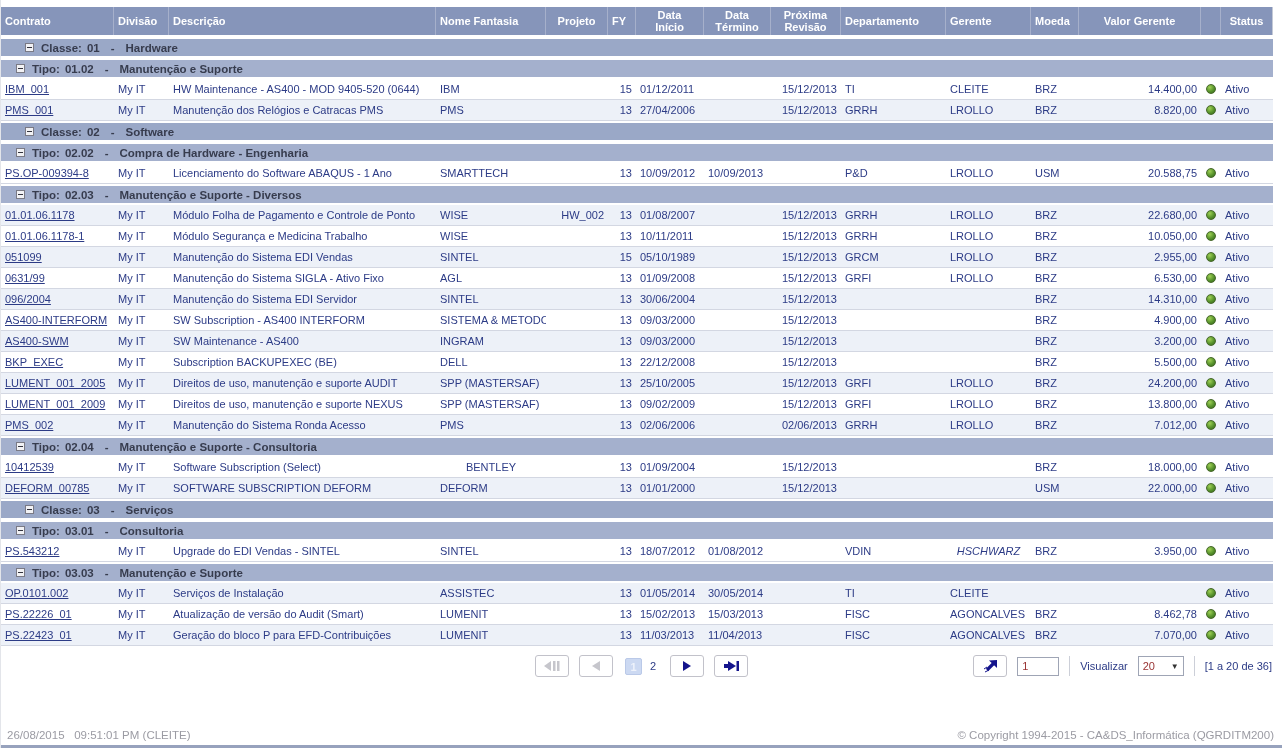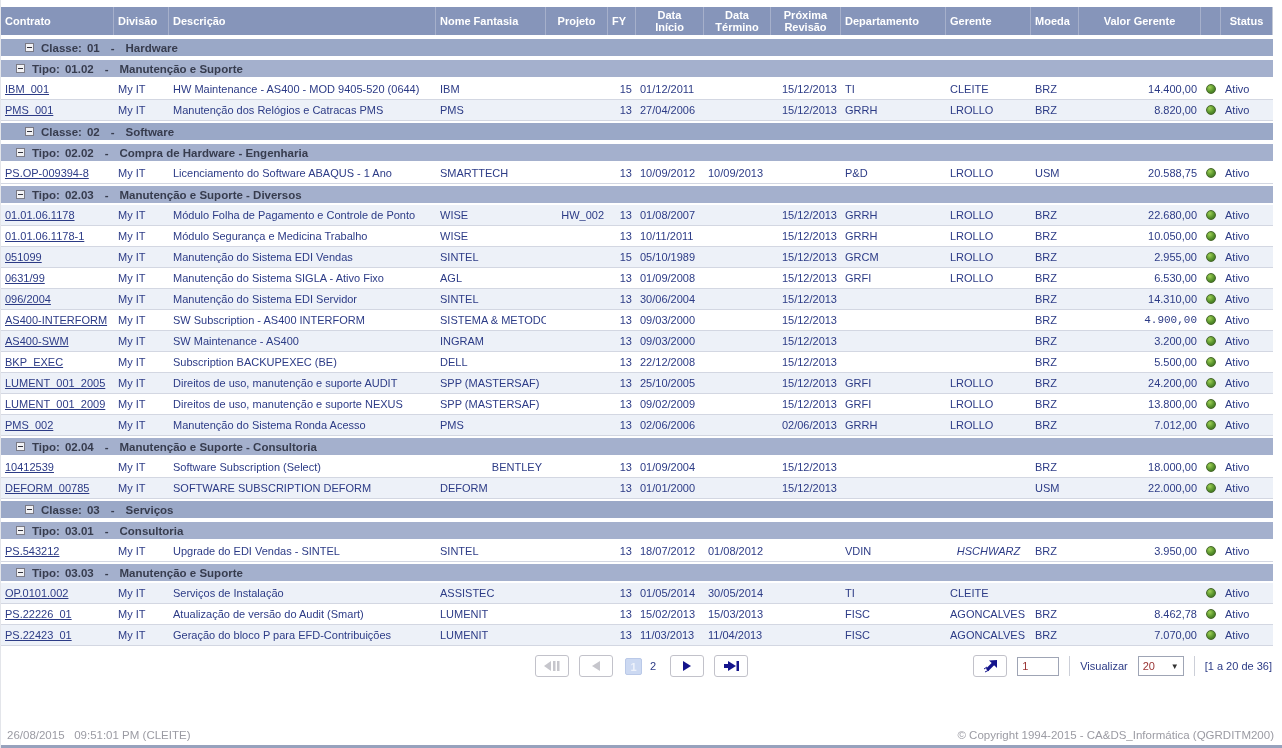--- a/index.html
+++ b/index.html
@@ -302,21 +302,21 @@
           <div class="cell" style="width: 267px; text-align: left;">SW Subscription - AS400 INTERFORM</div>
           <div class="cell" style="width: 110px; text-align: left;">SISTEMA &amp; METODO</div>
           <div class="cell" style="width: 62px; text-align: right;"></div>
           <div class="cell" style="width: 28px; text-align: right;">13</div>
           <div class="cell" style="width: 68px; text-align: left;">09/03/2000</div>
           <div class="cell" style="width: 67px; text-align: left;"></div>
           <div class="cell" style="width: 70px; text-align: right;">15/12/2013</div>
           <div class="cell" style="width: 105px; text-align: left;"></div>
           <div class="cell" style="width: 85px; text-align: left;"></div>
           <div class="cell" style="width: 48px; text-align: left;">BRZ</div>
-          <div class="cell" style="width: 122px; text-align: right; font-family: Liberation Mono, monospace;">4.900,00</div>
+          <div class="cell" style="width: 122px; text-align: right;">4.900,00</div>
           <div class="cell" style="width: 20px; text-align: center;"><span class="dot"></span></div>
           <div class="cell" style="width: 52px; text-align: left;">Ativo</div>
         </div>
         <div class="row data alt">
           <div class="cell" style="width: 113px; text-align: left;"><a class="clink">AS400-SWM</a></div>
           <div class="cell" style="width: 55px; text-align: left;">My IT</div>
           <div class="cell" style="width: 267px; text-align: left;">SW Maintenance - AS400</div>
           <div class="cell" style="width: 110px; text-align: left;">INGRAM</div>
           <div class="cell" style="width: 62px; text-align: right;"></div>
           <div class="cell" style="width: 28px; text-align: right;">13</div>
@@ -404,21 +404,21 @@
           </span>
           <span class="gpre">Tipo:</span>
           <span class="gcode">02.04</span>
           <span class="gdash">-</span>
           <span class="gname">Manutenção e Suporte - Consultoria</span>
         </div>
         <div class="row data">
           <div class="cell" style="width: 113px; text-align: left;"><a class="clink">10412539</a></div>
           <div class="cell" style="width: 55px; text-align: left;">My IT</div>
           <div class="cell" style="width: 267px; text-align: left;">Software Subscription (Select)</div>
-          <div class="cell" style="width: 110px; text-align: right;">BENTLEY</div>
+          <div class="cell" style="width: 110px; text-align: center;">BENTLEY</div>
           <div class="cell" style="width: 62px; text-align: right;"></div>
           <div class="cell" style="width: 28px; text-align: right;">13</div>
           <div class="cell" style="width: 68px; text-align: left;">01/09/2004</div>
           <div class="cell" style="width: 67px; text-align: left;"></div>
           <div class="cell" style="width: 70px; text-align: right;">15/12/2013</div>
           <div class="cell" style="width: 105px; text-align: left;"></div>
           <div class="cell" style="width: 85px; text-align: left;"></div>
           <div class="cell" style="width: 48px; text-align: left;">BRZ</div>
           <div class="cell" style="width: 122px; text-align: right;">18.000,00</div>
           <div class="cell" style="width: 20px; text-align: center;"><span class="dot"></span></div>

